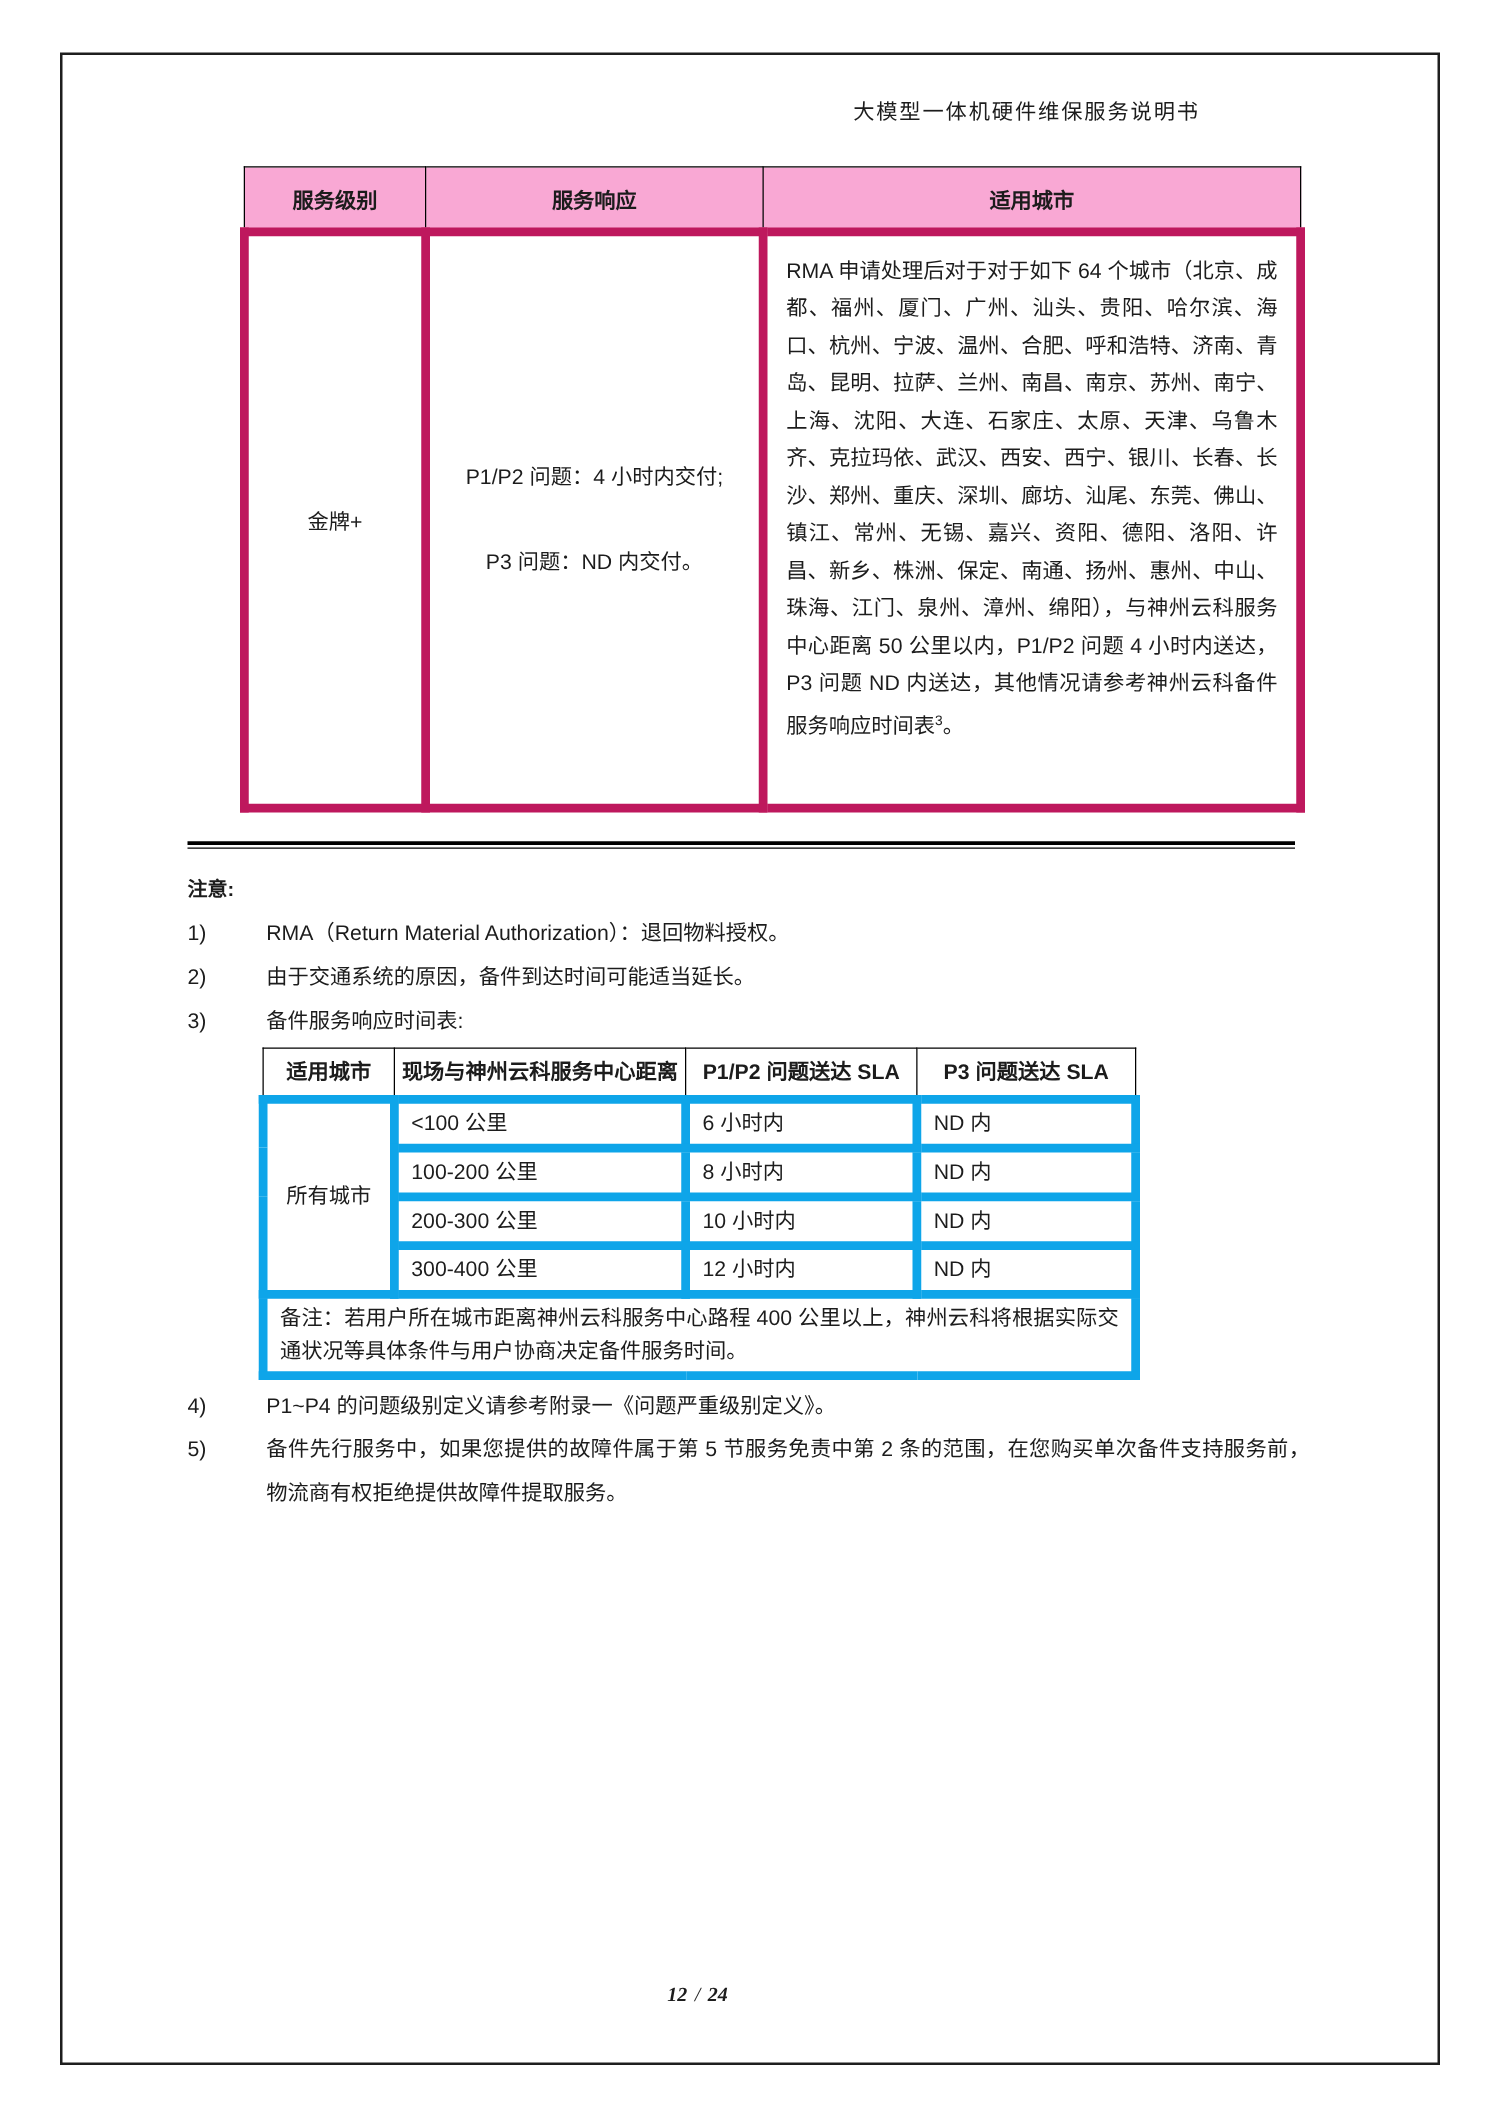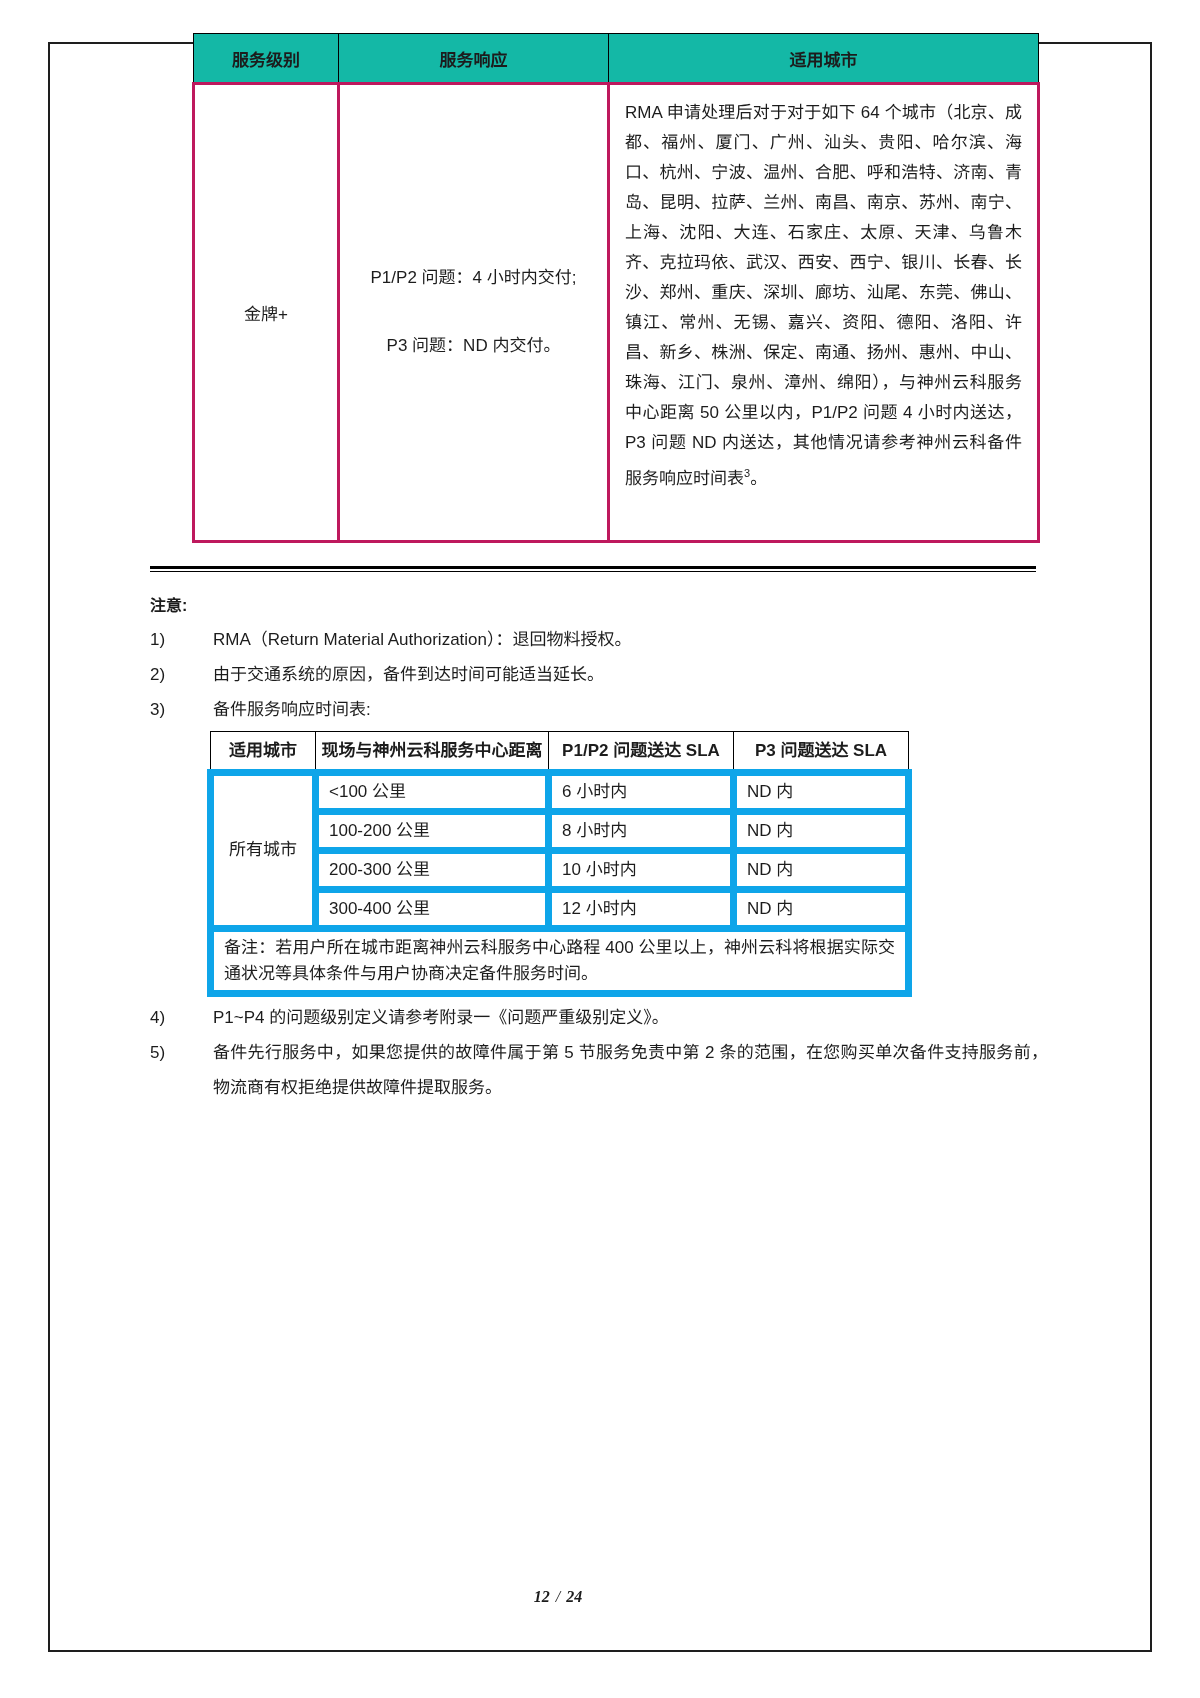--- a/index.html
+++ b/index.html
@@ -23,25 +23,25 @@
     font-family:"Liberation Serif", serif;
     font-size:17px; letter-spacing:1.5px; line-height:20px;
   }
   
   table.service {
     margin:33px 0 0 42px; width:845px;
     border-collapse:collapse; table-layout:fixed;
     font-size:17px;
   }
   table.service th {
-    border:1px solid #000; background:#14b8a6;
+    border:1px solid #000; background:#f9a8d4;
     font-weight:bold; height:46px;
     text-align:center; vertical-align:middle;
   }
-  table.service td { border:3px solid #be185d; }
+  table.service td { border:7px solid #be185d; }
   td.level-cell { text-align:center; vertical-align:middle; }
   td.response-cell {
     text-align:center; vertical-align:middle;
     line-height:38px; padding:12px 24px;
   }
   td.response-cell p { margin:0; }
   td.response-cell p + p { margin-top:30px; }
   td.cities-cell {
     vertical-align:top; text-align:justify;
     line-height:30px; padding:13px 15px 46px 15px;
@@ -87,20 +87,21 @@
   .doc-footer .pgnum { font-weight:bold; }
   .doc-footer .sep { font-weight:normal; padding:0 6px; }
 </style>
 </head>
 <body>
 
 <div class="page-border"></div>
 
 <div class="content">
 
+  <div class="doc-header">大模型一体机硬件维保服务说明书</div>
 
   <table class="service">
     <colgroup>
         <col style="width:145px">
         <col style="width:270px">
         <col style="width:430px">
       </colgroup>
     <thead>
       <tr>
         <th>服务级别</th>

